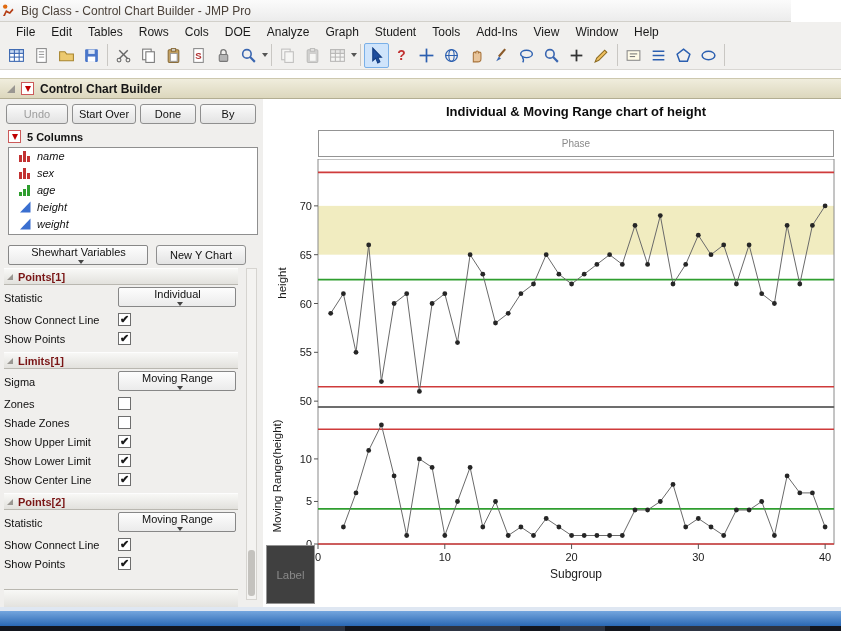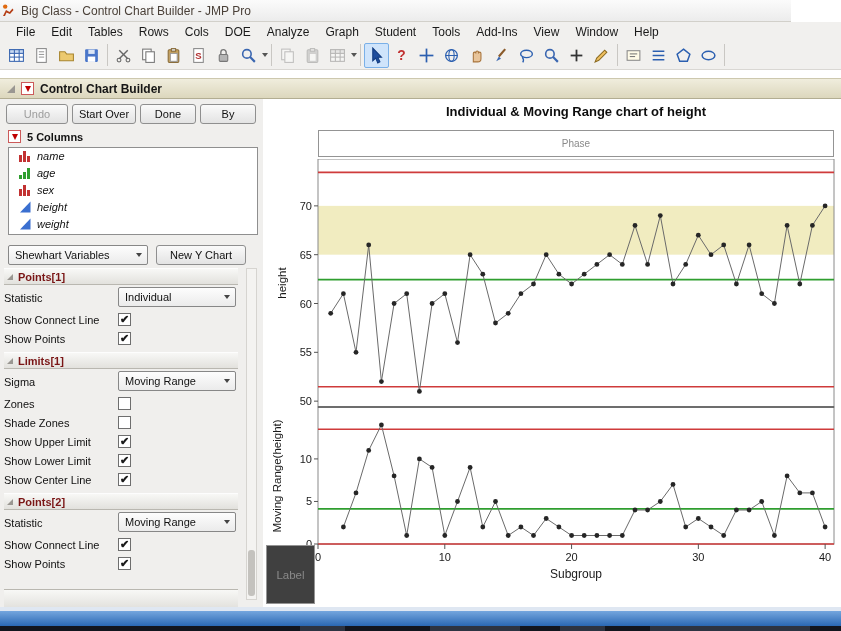--- a/index.html
+++ b/index.html
@@ -34,21 +34,21 @@
   
   #left-panel{position:absolute;top:99px;left:0;width:263px;height:508px;background:#f0efed;}
   #action-buttons{position:absolute;top:5px;left:6px;display:flex;gap:4px;}
   .jmp-btn{height:20px;background:linear-gradient(#fafafa,#e3e3e3);border:1px solid #8f8f8f;border-radius:3px;display:flex;align-items:center;justify-content:center;font-size:11px;color:#111;box-sizing:border-box;}
   .jmp-btn.disabled{color:#9d9d9d;text-align:right;}
   #columns-header{position:absolute;top:31px;left:8px;display:flex;align-items:center;gap:6px;font-weight:bold;}
   #columns-list{position:absolute;top:48px;left:8px;width:250px;height:88px;background:#fff;border:1px solid #8f8f8f;box-sizing:border-box;padding-top:2px;}
   .col-item{height:17px;display:flex;align-items:flex-start;gap:6px;padding-left:10px;font-style:italic;}
   .col-item svg{width:12px;height:12px;flex:none;}
   #selector-row{position:absolute;top:146px;left:8px;width:250px;height:20px;}
-  .dropdown{background:linear-gradient(#fdfdfd,#ebebeb);border:1px solid #878787;border-radius:2px;display:flex;align-items:center;justify-content:space-between;padding:0 5px 0 6px;font-size:11px;height:20px;box-sizing:border-box;}
+  .dropdown{background:linear-gradient(#fdfdfd,#ebebeb);border:1px solid #878787;border-radius:2px;display:flex;align-items:center;justify-content:space-between;padding:0 5px 0 6px;font-size:11px;height:20px;box-sizing:border-box;flex-direction:column;}
   .dd-caret{width:0;height:0;border-top:4px solid #444;border-left:3.5px solid transparent;border-right:3.5px solid transparent;flex:none;margin-left:4px;}
   #chart-type-dd{position:absolute;left:0;top:0;width:140px;}
   #new-y-chart{position:absolute;left:148px;top:0;width:90px;}
   #sections{position:absolute;top:169px;left:4px;width:234px;}
   .section{margin-bottom:4px;}
   .section-header{height:17px;background:linear-gradient(#f8f8f6,#e2e1dd);border-bottom:1px solid #b9b7b0;border-top:1px solid #fdfdfd;display:flex;align-items:center;gap:5px;padding-left:3px;box-sizing:border-box;}
   .section-title{font-weight:bold;font-size:11px;color:#7a1616;}
   .sec-tri{width:0;height:0;border-bottom:6px solid #9a9792;border-left:6px solid transparent;}
   .crow{position:relative;height:19px;display:flex;align-items:center;}
   .crow.dd{height:25px;}
@@ -312,33 +312,33 @@
         <div class="col-item">
           <svg viewBox="0 0 12 12">
             <rect x="0" y="5" width="3" height="7" fill="#c23232"></rect>
             <rect x="4" y="1" width="3" height="11" fill="#c23232"></rect>
             <rect x="8" y="6" width="3" height="6" fill="#c23232"></rect>
           </svg>
           <span>name</span>
         </div>
         <div class="col-item">
           <svg viewBox="0 0 12 12">
+            <rect x="0" y="5" width="3" height="7" fill="#c23232"></rect>
+            <rect x="4" y="1" width="3" height="11" fill="#c23232"></rect>
+            <rect x="8" y="6" width="3" height="6" fill="#c23232"></rect>
+          </svg>
+          <span>sex</span>
+        </div>
+        <div class="col-item">
+          <svg viewBox="0 0 12 12">
             <rect x="0" y="8" width="3" height="4" fill="#2f9e2f"></rect>
             <rect x="4" y="5" width="3" height="7" fill="#2f9e2f"></rect>
             <rect x="8" y="1" width="3" height="11" fill="#2f9e2f"></rect>
           </svg>
           <span>age</span>
-        </div>
-        <div class="col-item">
-          <svg viewBox="0 0 12 12">
-            <rect x="0" y="5" width="3" height="7" fill="#c23232"></rect>
-            <rect x="4" y="1" width="3" height="11" fill="#c23232"></rect>
-            <rect x="8" y="6" width="3" height="6" fill="#c23232"></rect>
-          </svg>
-          <span>sex</span>
         </div>
         <div class="col-item">
           <svg viewBox="0 0 12 12">
             <polygon points="1,11.5 11.5,11.5 11.5,0.5" fill="#3a6fd0"></polygon>
           </svg>
           <span>height</span>
         </div>
         <div class="col-item">
           <svg viewBox="0 0 12 12">
             <polygon points="1,11.5 11.5,11.5 11.5,0.5" fill="#3a6fd0"></polygon>

